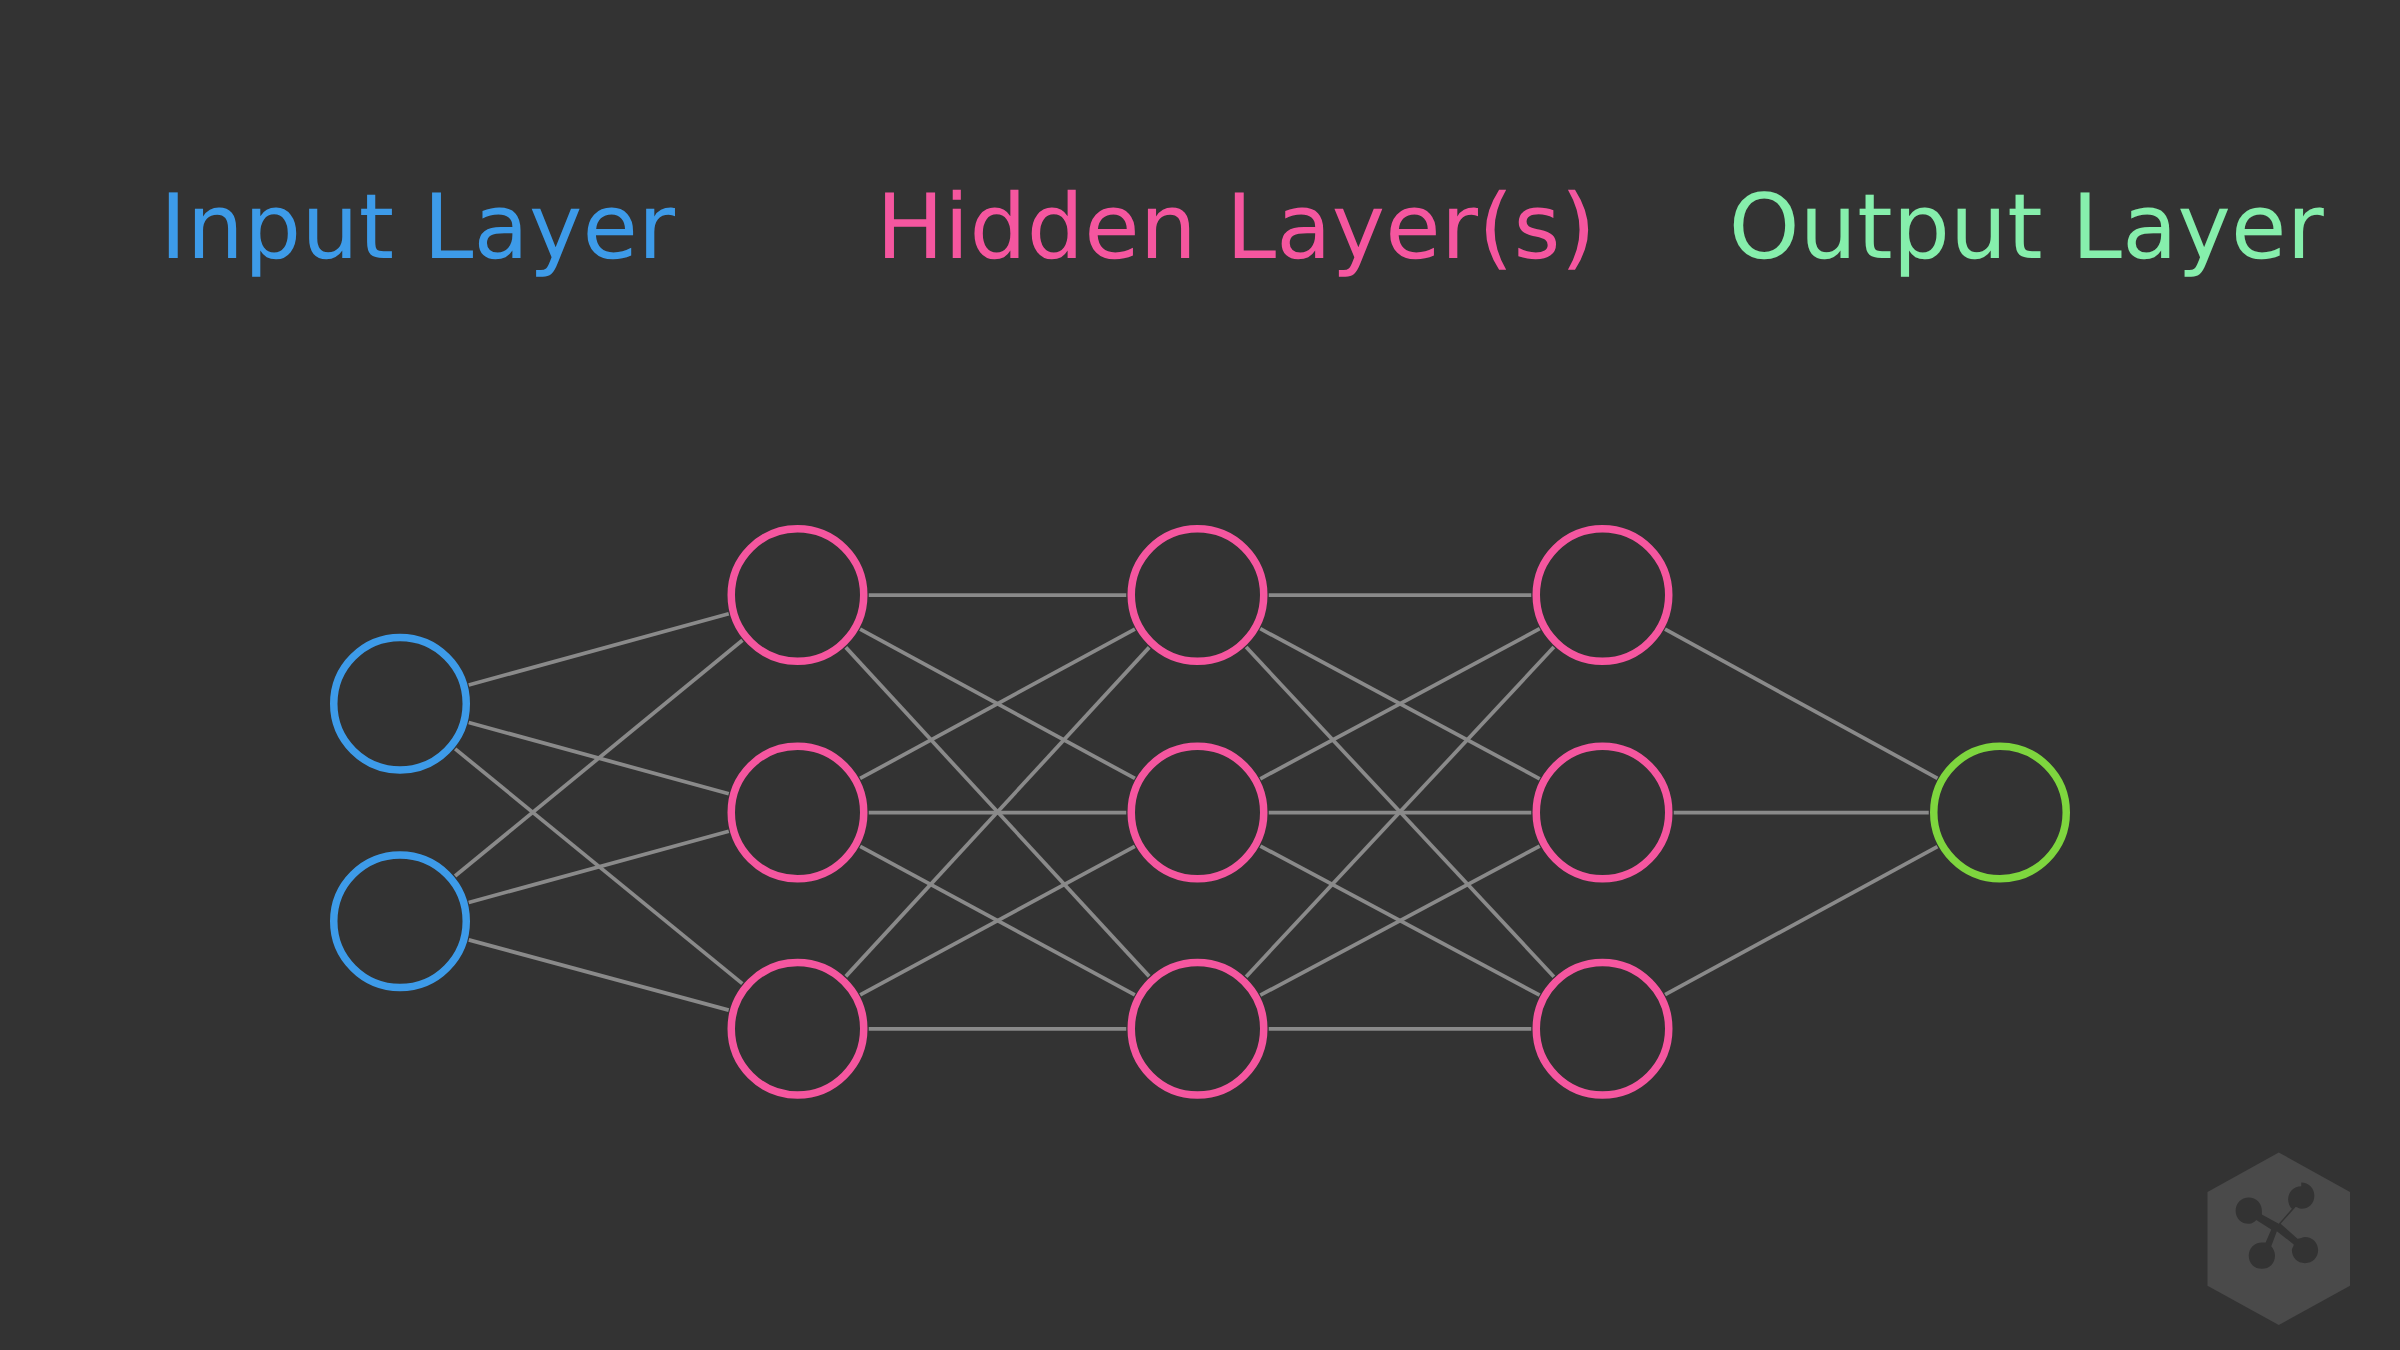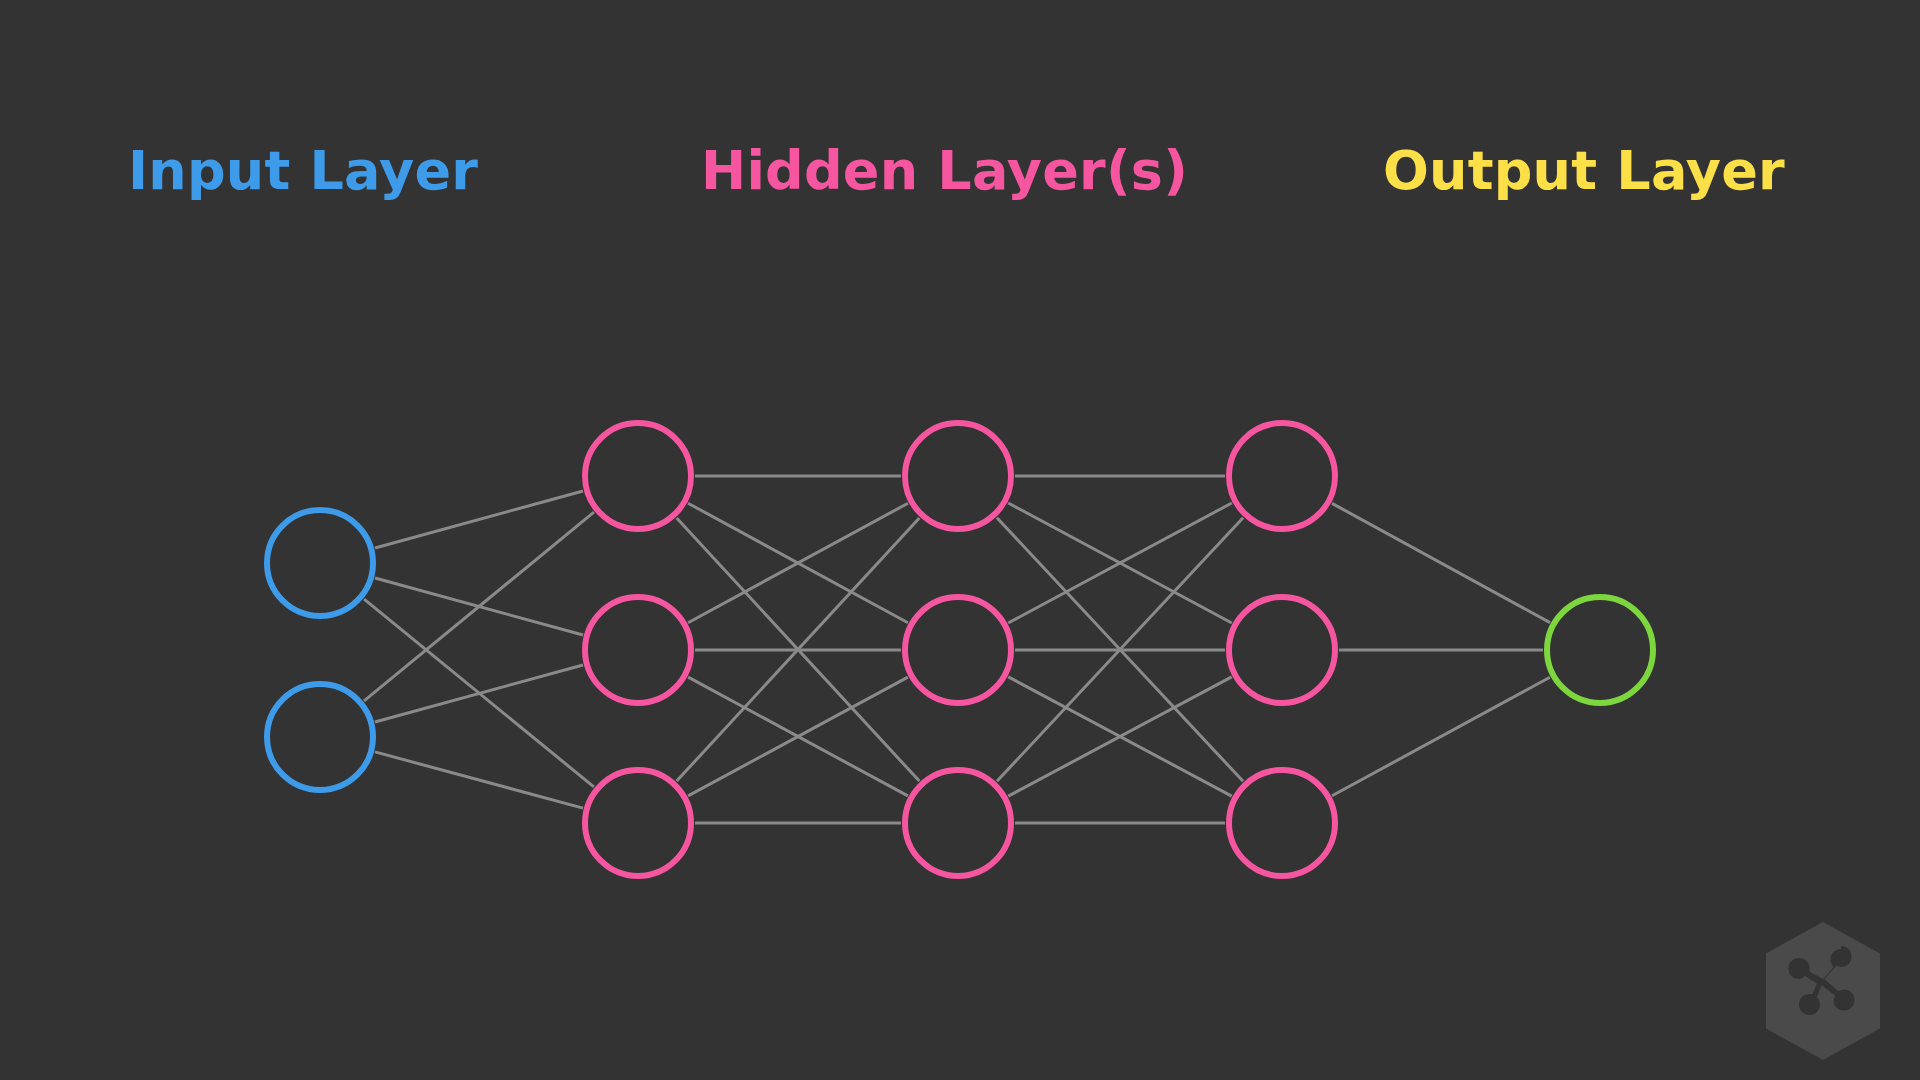--- a/index.html
+++ b/index.html
@@ -23,22 +23,22 @@
   .layer-labels {
     position: absolute;
     top: 0;
     left: 0;
     width: 1920px;
     height: 230px;
     pointer-events: none;
   }
   .layer-label {
     position: absolute;
-    font-size: 54px;
-    font-weight: 700;
+    font-size: 72px;
+    font-weight: 400;
     letter-spacing: 0.2px;
     white-space: nowrap;
     font-family: "DejaVu Sans", sans-serif;
   }
   #label-input {
     left: 128px;
     top: 139px;
   }
   #label-hidden {
     left: 690px;
@@ -112,21 +112,21 @@
         <circle cx="1282" cy="476" r="53" fill="none" stroke="#F5569F" stroke-width="6"></circle>
         <circle cx="1282" cy="650" r="53" fill="none" stroke="#F5569F" stroke-width="6"></circle>
         <circle cx="1282" cy="823" r="53" fill="none" stroke="#F5569F" stroke-width="6"></circle>
         <circle cx="1600" cy="650" r="53" fill="none" stroke="#7ED63E" stroke-width="6"></circle>
       </g>
   </svg>
 
   <div class="layer-labels">
     <div class="layer-label" id="label-input" style="color: rgb(61, 155, 233);">Input Layer</div>
     <div class="layer-label" id="label-hidden" style="color: rgb(245, 86, 159);">Hidden Layer(s)</div>
-    <div class="layer-label" id="label-output" style="color: #fde047; text-align: right;">Output Layer</div>
+    <div class="layer-label" id="label-output" style="color: #86efac; text-align: right;">Output Layer</div>
   </div>
 
   <svg id="watermark" viewBox="0 0 100 100">
     <path id="wm-hex" d="M50 4 L88 25 L88 75 L50 96 L12 75 L12 25 Z" fill="#4A4A4A"></path>
     <path id="wm-glyph" d="M62 22 c-4 0 -7 3 -7 7 c0 2 1 4 2 5 l-7 8 l-9 -5 c0 -1 0 -1 0 -2
              c0 -4 -3 -7 -7 -7 c-4 0 -7 3 -7 7 c0 4 3 7 7 7 c2 0 3 -1 4 -2 l8 5 l-3 7
              c-1 0 -1 0 -2 0 c-4 0 -7 3 -7 7 c0 4 3 7 7 7 c4 0 7 -3 7 -7 c0 -2 -1 -4 -2 -5
              l3 -8 l9 7 c0 1 -1 2 -1 3 c0 4 3 7 7 7 c4 0 7 -3 7 -7 c0 -4 -3 -7 -7 -7
              c-1 0 -3 1 -4 1 l-9 -8 l8 -9 c1 0 2 1 3 1 c4 0 7 -3 7 -7 c0 -4 -3 -7 -7 -7 Z" fill="#333333"></path>
   </svg>

